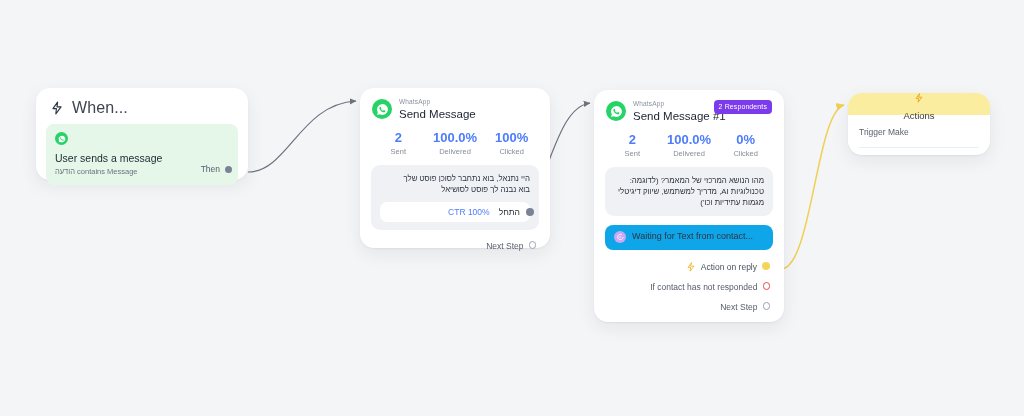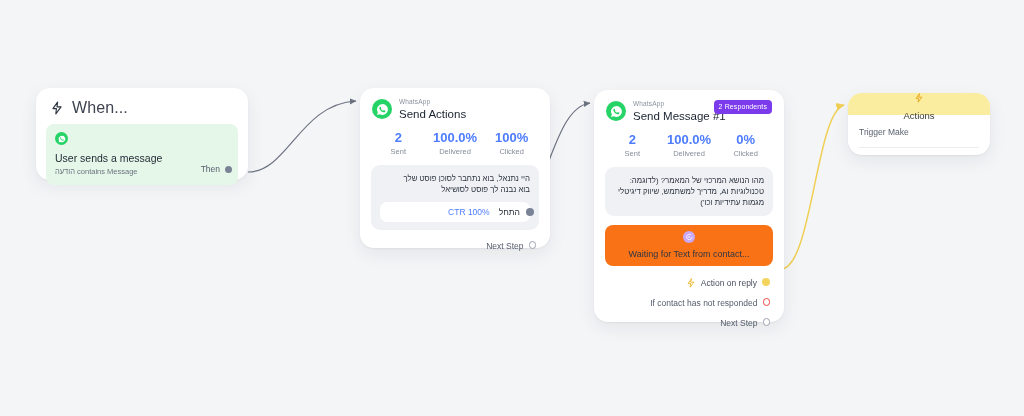--- a/index.html
+++ b/index.html
@@ -172,24 +172,24 @@
   }
   .cta .ctr { font-size: 8.5px; color: #4d7cfe; }
   .cta .port-out {
     position: absolute;
     right: -4px;
     width: 8px; height: 8px; border-radius: 50%;
     background: #7a8396;
   }
   .wait-pill {
     margin: 9px 11px 0 11px;
-    background: #f97316;
+    background: #0ea5e9;
     border-radius: 8px;
     padding: 6px 9px 7px 9px;
-    display: flex; align-items: center; gap: 6px; flex-direction: column;
+    display: flex; gap: 6px;
   }
   .wait-pill .ico {
     width: 12px; height: 12px; border-radius: 50%;
     background: #c9a8f5;
     display: flex; align-items: center; justify-content: center;
     flex: 0 0 auto;
   }
   .wait-pill .ico svg { width: 8px; height: 8px; display: block; }
   .wait-pill .lbl { font-size: 9px; color: #2f3542; }
 
@@ -292,21 +292,21 @@
 
   <div class="node wa-node" id="node-msg1">
     <div class="head">
       <span class="wa-badge">
         <svg viewBox="0 0 24 24" fill="#ffffff">
           <path d="M12 2a10 10 0 0 0-8.6 15.1L2 22l5-1.3A10 10 0 1 0 12 2zm5.1 14c-.2.6-1.2 1.2-1.7 1.2-.5.1-1 .1-1.7-.1-.4-.1-.9-.3-1.6-.6-2.8-1.2-4.6-4-4.7-4.2-.2-.2-1.1-1.5-1.1-2.8 0-1.3.7-2 .9-2.2.2-.3.5-.3.7-.3h.5c.2 0 .4 0 .6.5l.8 2c.1.2.1.3 0 .5l-.4.5c-.1.2-.3.3-.1.6.1.3.6 1.1 1.4 1.8 1 .9 1.8 1.1 2 1.3.3.1.4.1.6-.1l.8-.9c.2-.2.4-.2.6-.1l1.9.9c.2.1.4.2.4.3.1.2.1.7-.1 1.3z"></path>
         </svg>
       </span>
       <div class="meta">
         <div class="sub">WhatsApp</div>
-        <div class="title">Send Actions</div>
+        <div class="title">Send Message</div>
       </div>
     </div>
 
     <div class="stats">
       <div class="stat">
         <div class="v">2</div>
         <div class="k">Sent</div>
       </div>
       <div class="stat">
         <div class="v">100.0%</div>

